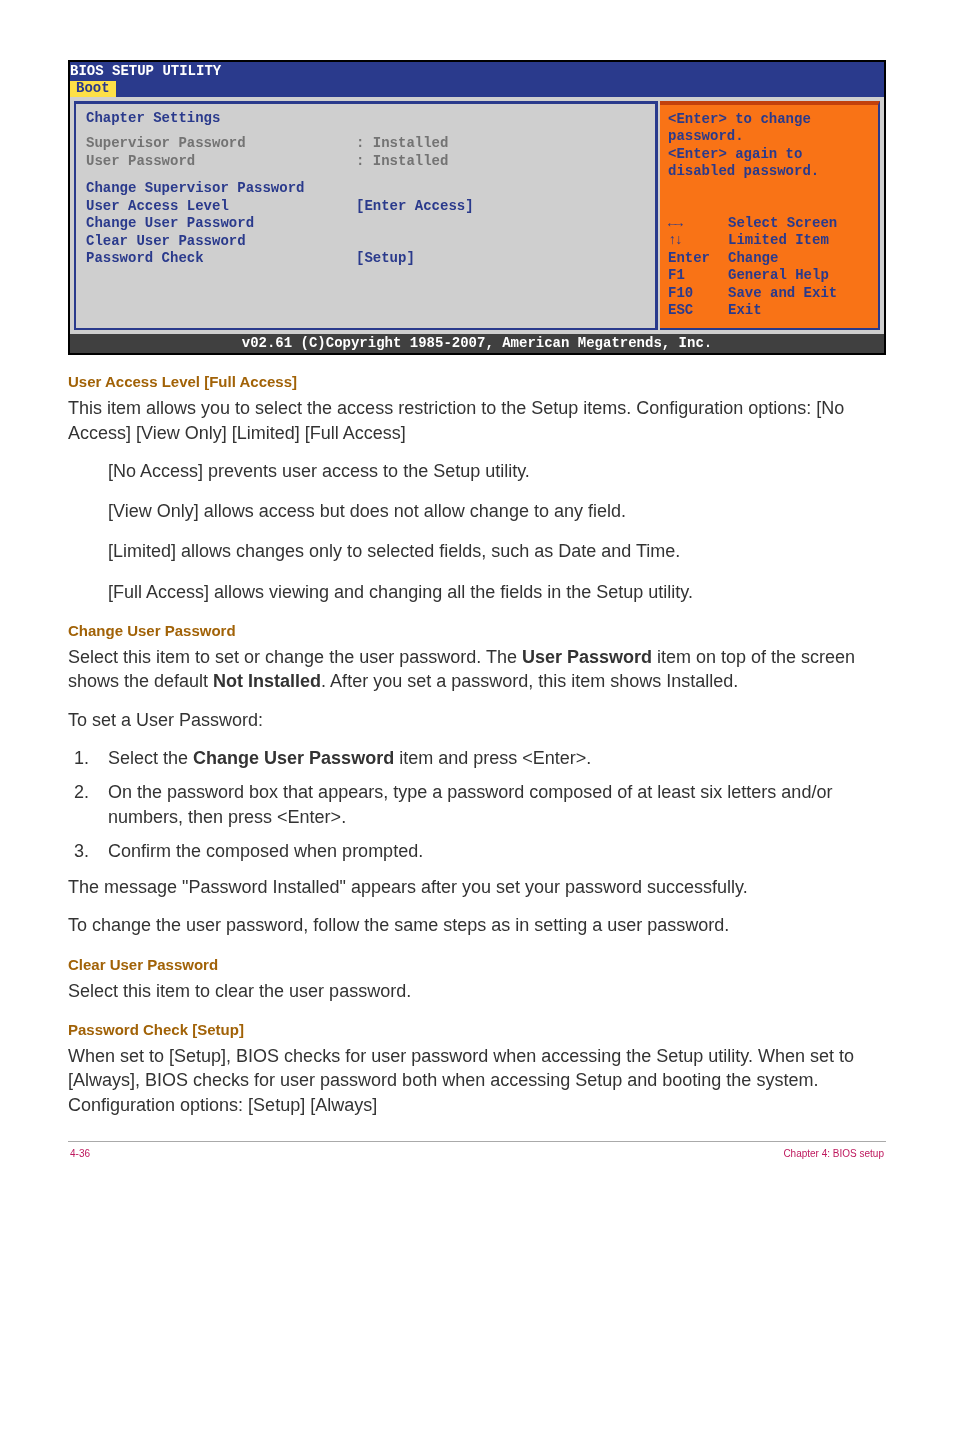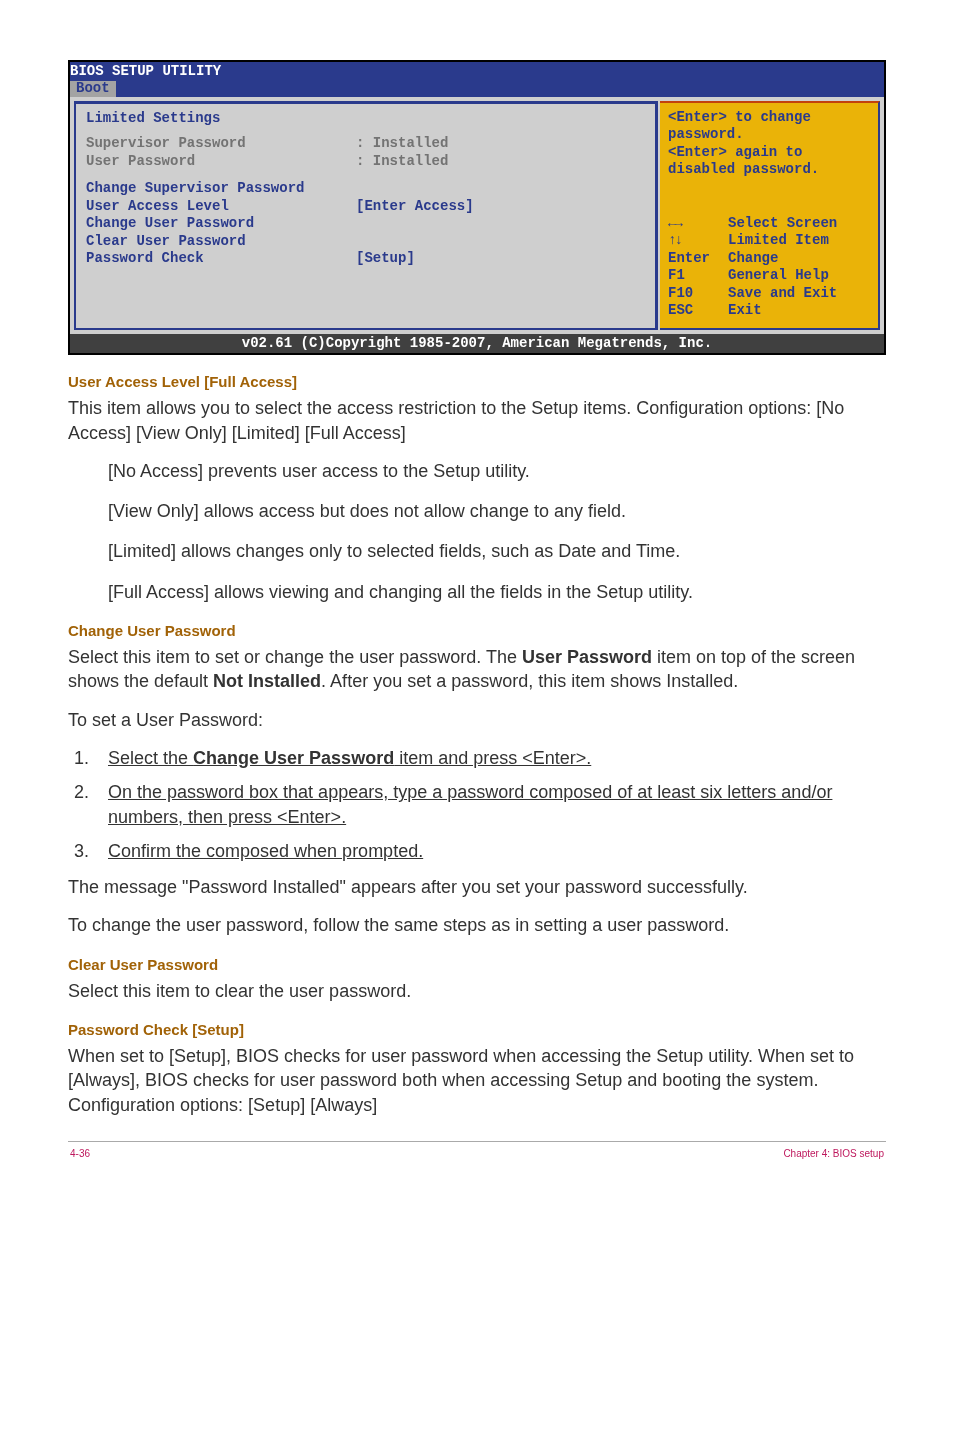--- a/index.html
+++ b/index.html
@@ -26,47 +26,47 @@
   .bios-titlebar {
     background: #2a3a8c;
     color: #fff;
     text-align: left;
     padding: 2px 0 0 0;
     font-weight: bold;
     line-height: 1.1;
   }
   .bios-titlebar .tab {
     display: inline-block;
-    background: #a3a3a3;
+    background: #fde047;
     color: #2a3a8c;
     padding: 0 6px;
     margin-top: 2px;
   }
   .bios-body {
     display: flex;
   }
   .bios-left {
     flex: 1;
     border-top: 3px solid #2a3a8c;
     border-right: 3px solid #2a3a8c;
     border-bottom: 2px solid #2a3a8c;
     border-left: 2px solid #2a3a8c;
     padding: 6px 10px 60px 10px;
     margin: 4px 2px 4px 4px;
     background: #cfcfcf;
     position: relative;
   }
   .bios-right {
     width: 220px;
-    border-top: 2px solid #c2410c;
+    border-top: 4px solid #c2410c;
     border-right: 2px solid #2a3a8c;
     border-bottom: 2px solid #2a3a8c;
     padding: 6px 8px 8px 8px;
     margin: 4px 4px 4px 0;
-    background: #eab308;
+    background: #f97316;
     display: flex;
     flex-direction: column;
     justify-content: space-between;
   }
   .bios-left .heading {
     color: #2a3a8c;
     font-weight: bold;
   }
   .bios-left .grey { color: #737373; }
   .bios-left .blue { color: #2a3a8c; }
@@ -104,21 +104,20 @@
   ol {
     font-size: 18px;
     color: #333;
     padding-left: 26px;
     margin: 6px 0 12px 0;
   }
   ol li {
     padding-left: 14px;
     margin-bottom: 10px;
     line-height: 1.35;
-    text-decoration: underline;
   }
   .footer-rule {
     border: none;
     border-top: 1px solid #aaa;
     margin: 24px 0 6px 0;
   }
   .page-footer {
     display: flex;
     justify-content: space-between;
     font-size: 10px;
@@ -132,21 +131,21 @@
 
 <div class="page">
 
   <div class="bios">
     <div class="bios-titlebar">
       <div>BIOS SETUP UTILITY</div>
       <span class="tab">Boot</span>
     </div>
     <div class="bios-body">
       <div class="bios-left">
-        <div class="heading">Limited Settings</div>
+        <div class="heading">Chapter Settings</div>
         <div style="height:8px"></div>
         <div class="row grey">
           <span class="label">Supervisor Password</span>
           <span class="val">: Installed</span>
         </div>
         <div class="row grey">
           <span class="label">User Password</span>
           <span class="val">: Installed</span>
         </div>
         <div style="height:10px"></div>

